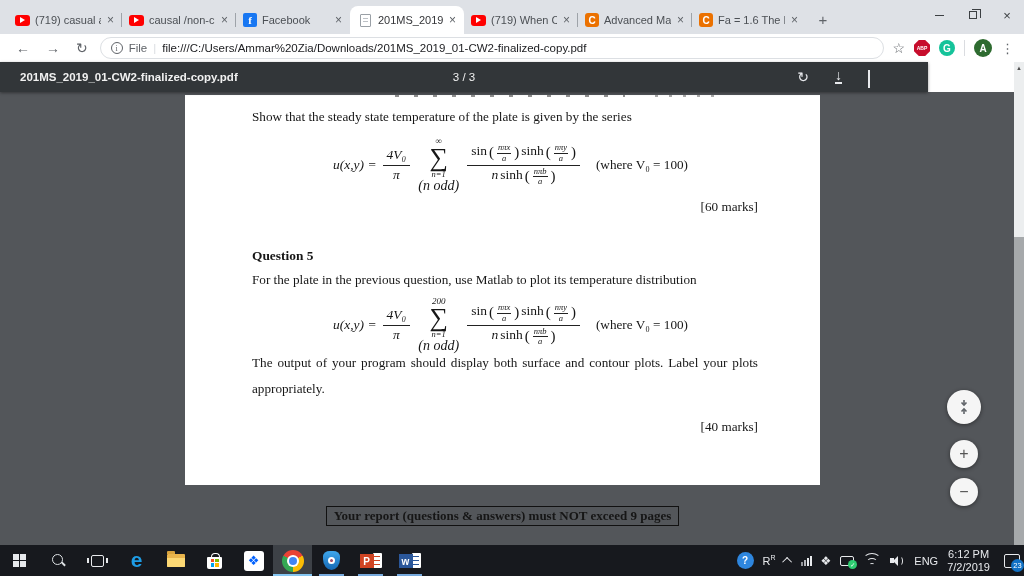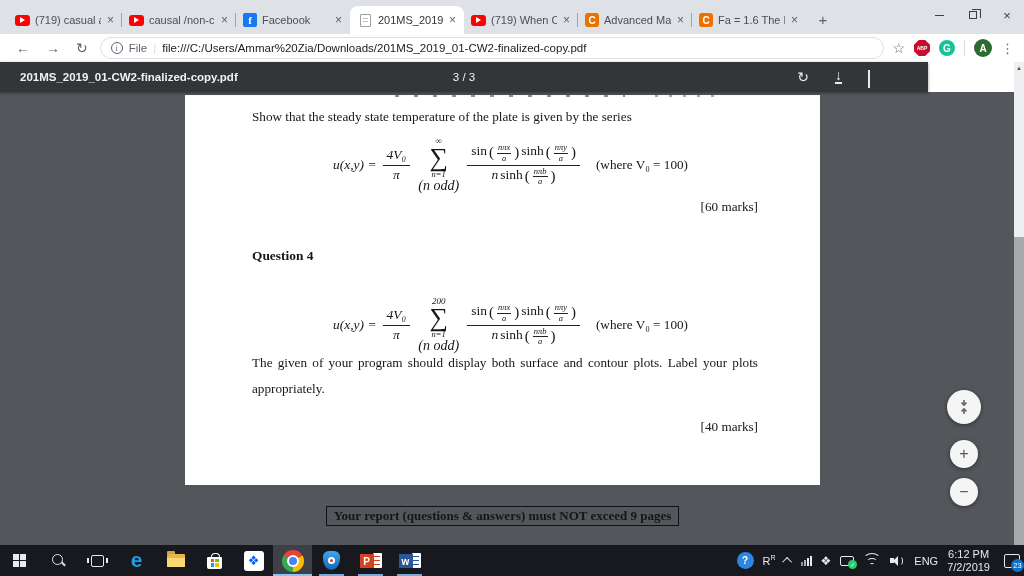--- a/index.html
+++ b/index.html
@@ -322,21 +322,22 @@
               <span>a</span>
             </span>
             <span class="pa">)</span>
         </span>
       </span>
       <span class="f-where">(where V₀ = 100)</span>
     </div>
 
     <div class="marks" style="top:104px;">[60 marks]</div>
 
-    <div class="doc-line q-title" style="top:153px;">Question 4</div>
+    <div class="doc-line q-title" style="top:153px;">Question 5</div>
+    <div class="doc-line" style="top:177px;">For the plate in the previous question, use Matlab to plot its temperature distribution</div>
 
     <div class="formula" style="top:202px;">
       <span class="f-lhs">u(x,y) =</span>
       <span class="frac">
         <span class="num">4V₀</span>
         <span class="den">π</span>
       </span>
       <span class="sum">
         <span class="s-up">200</span>
         <span class="s-sigma">∑</span>
@@ -368,21 +369,21 @@
               <span class="t">nπb</span>
               <span>a</span>
             </span>
             <span class="pa">)</span>
         </span>
       </span>
       <span class="f-where">(where V₀ = 100)</span>
     </div>
 
     <div class="para" style="top:255px;">
-      <div class="jline">The given of your program should display both surface and contour plots.  Label your plots</div>
+      <div class="jline">The output of your program should display both surface and contour plots.  Label your plots</div>
       <div>appropriately.</div>
     </div>
 
     <div class="marks" style="top:324px;">[40 marks]</div>
 
     <div class="footer-wrap" style="top:411px;">
       <span class="footer-box">Your report (questions &amp; answers) must NOT exceed 9 pages</span>
     </div>
   </div>
 </div>

